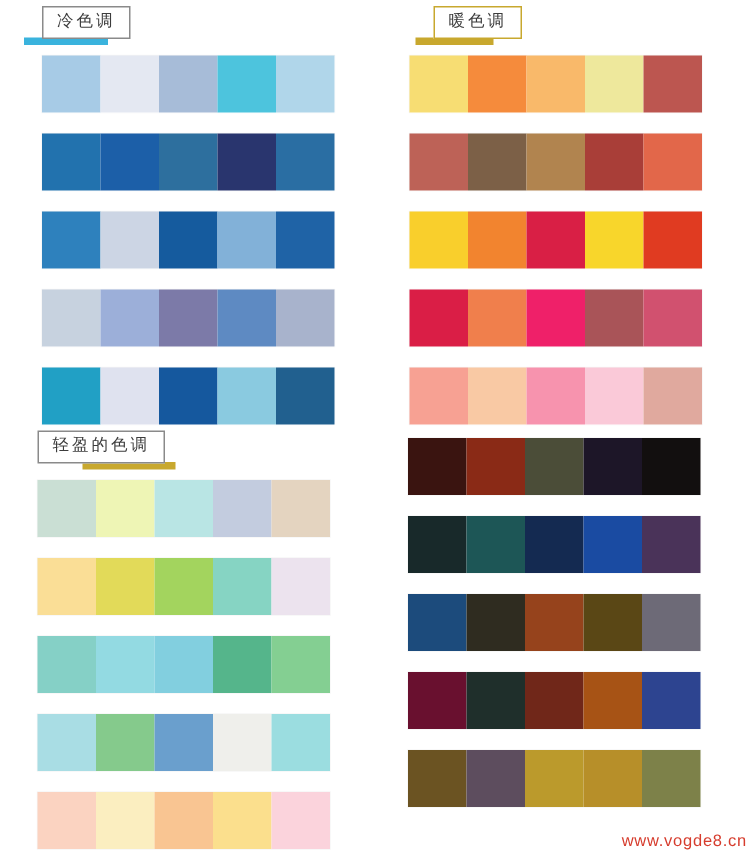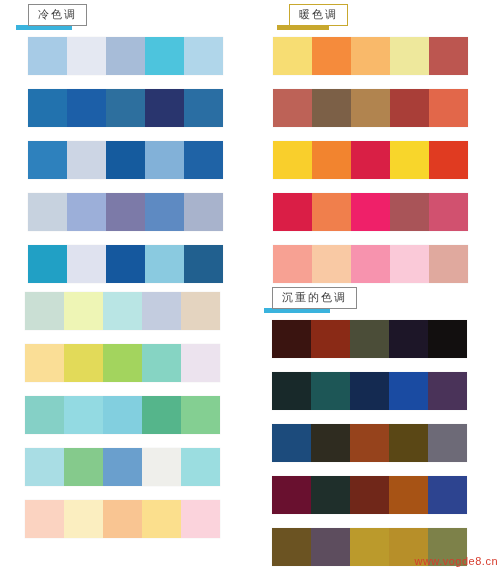--- a/index.html
+++ b/index.html
@@ -209,20 +209,24 @@
         <div class="swatch" style="background-color: rgb(247, 161, 147);"></div>
         <div class="swatch" style="background-color: rgb(249, 201, 164);"></div>
         <div class="swatch" style="background-color: rgb(247, 147, 174);"></div>
         <div class="swatch" style="background-color: rgb(250, 201, 216);"></div>
         <div class="swatch" style="background-color: rgb(224, 169, 158);"></div>
       </div>
     </div>
   </div>
 
   <div class="quadrant" id="q-light">
+    <div class="label-wrap">
+      <div class="label-underline" style="background-color: rgb(200, 168, 46);"></div>
+      <div class="label-box" style="border-color: rgb(138, 138, 138);">轻盈的色调</div>
+    </div>
     <div class="rows">
       <div class="swatch-row">
         <div class="swatch" style="background-color: rgb(202, 223, 212);"></div>
         <div class="swatch" style="background-color: rgb(238, 245, 181);"></div>
         <div class="swatch" style="background-color: rgb(185, 229, 228);"></div>
         <div class="swatch" style="background-color: rgb(195, 204, 223);"></div>
         <div class="swatch" style="background-color: rgb(228, 212, 192);"></div>
       </div>
       <div class="swatch-row">
         <div class="swatch" style="background-color: rgb(250, 222, 150);"></div>
@@ -249,24 +253,20 @@
         <div class="swatch" style="background-color: rgb(251, 211, 193);"></div>
         <div class="swatch" style="background-color: rgb(251, 238, 192);"></div>
         <div class="swatch" style="background-color: rgb(249, 197, 146);"></div>
         <div class="swatch" style="background-color: rgb(251, 223, 141);"></div>
         <div class="swatch" style="background-color: rgb(251, 211, 220);"></div>
       </div>
     </div>
   </div>
 
   <div class="quadrant" id="q-heavy">
-    <div class="label-wrap">
-      <div class="label-underline" style="background-color: rgb(58, 179, 221);"></div>
-      <div class="label-box" style="border-color: rgb(138, 138, 138);">沉重的色调</div>
-    </div>
     <div class="rows">
       <div class="swatch-row">
         <div class="swatch" style="background-color: rgb(58, 20, 16);"></div>
         <div class="swatch" style="background-color: rgb(138, 42, 22);"></div>
         <div class="swatch" style="background-color: rgb(75, 77, 56);"></div>
         <div class="swatch" style="background-color: rgb(29, 22, 40);"></div>
         <div class="swatch" style="background-color: rgb(18, 15, 15);"></div>
       </div>
       <div class="swatch-row">
         <div class="swatch" style="background-color: rgb(24, 41, 42);"></div>

